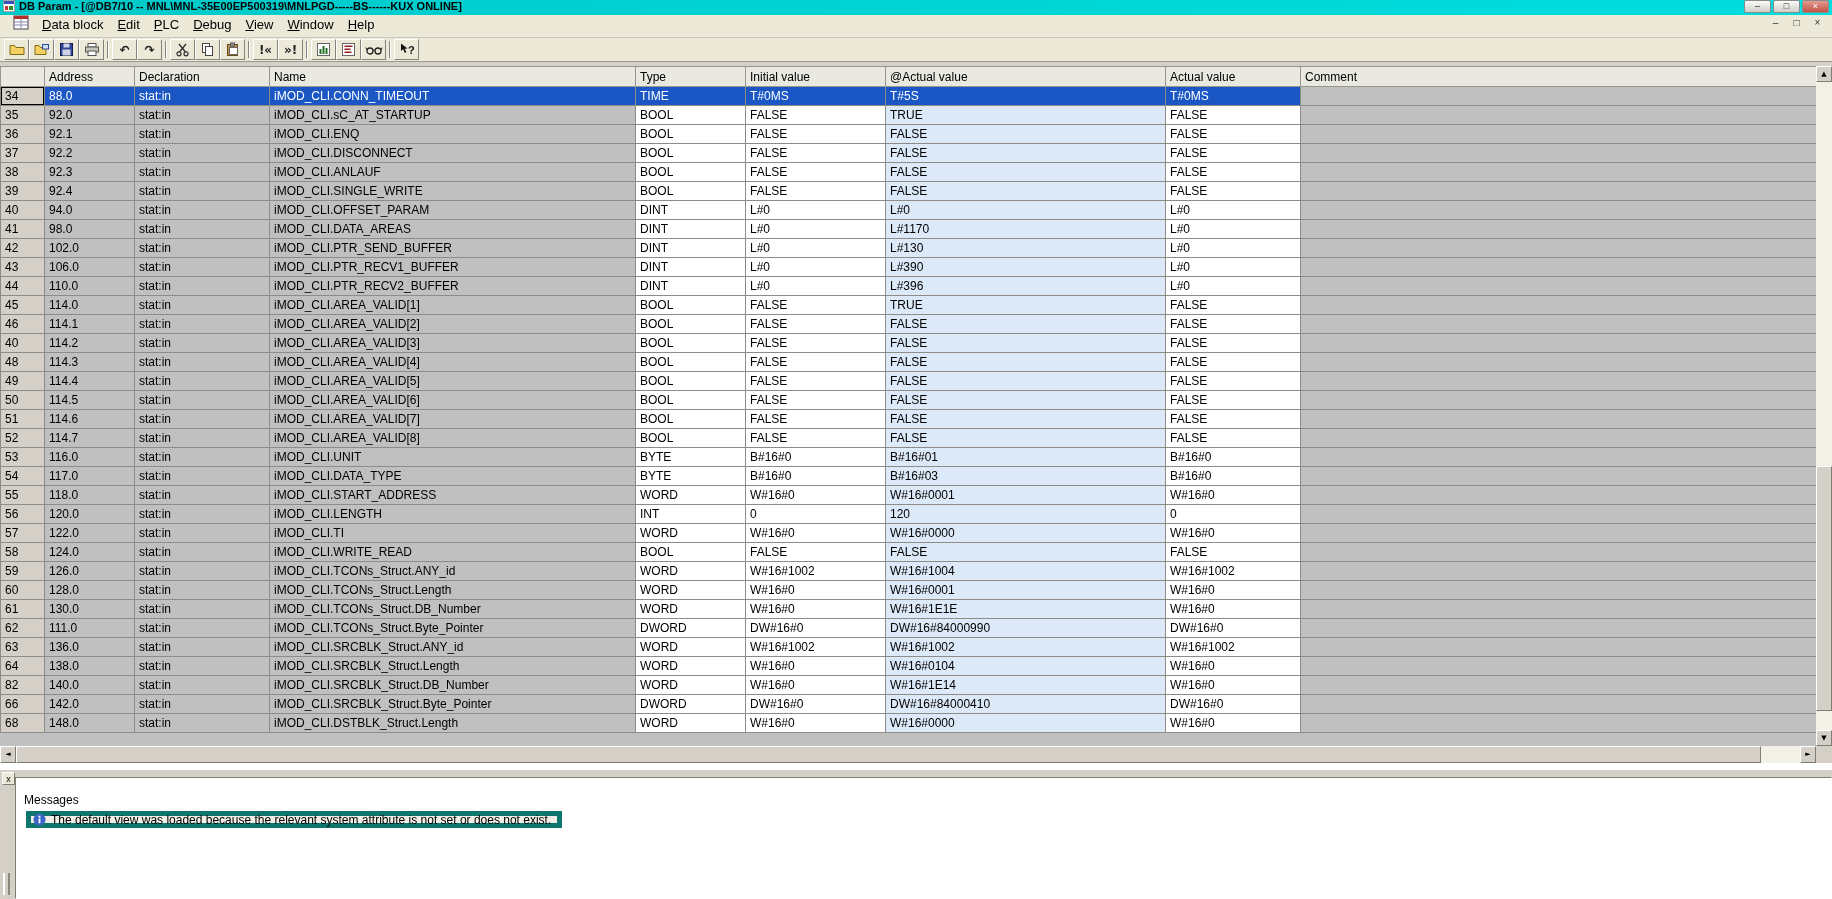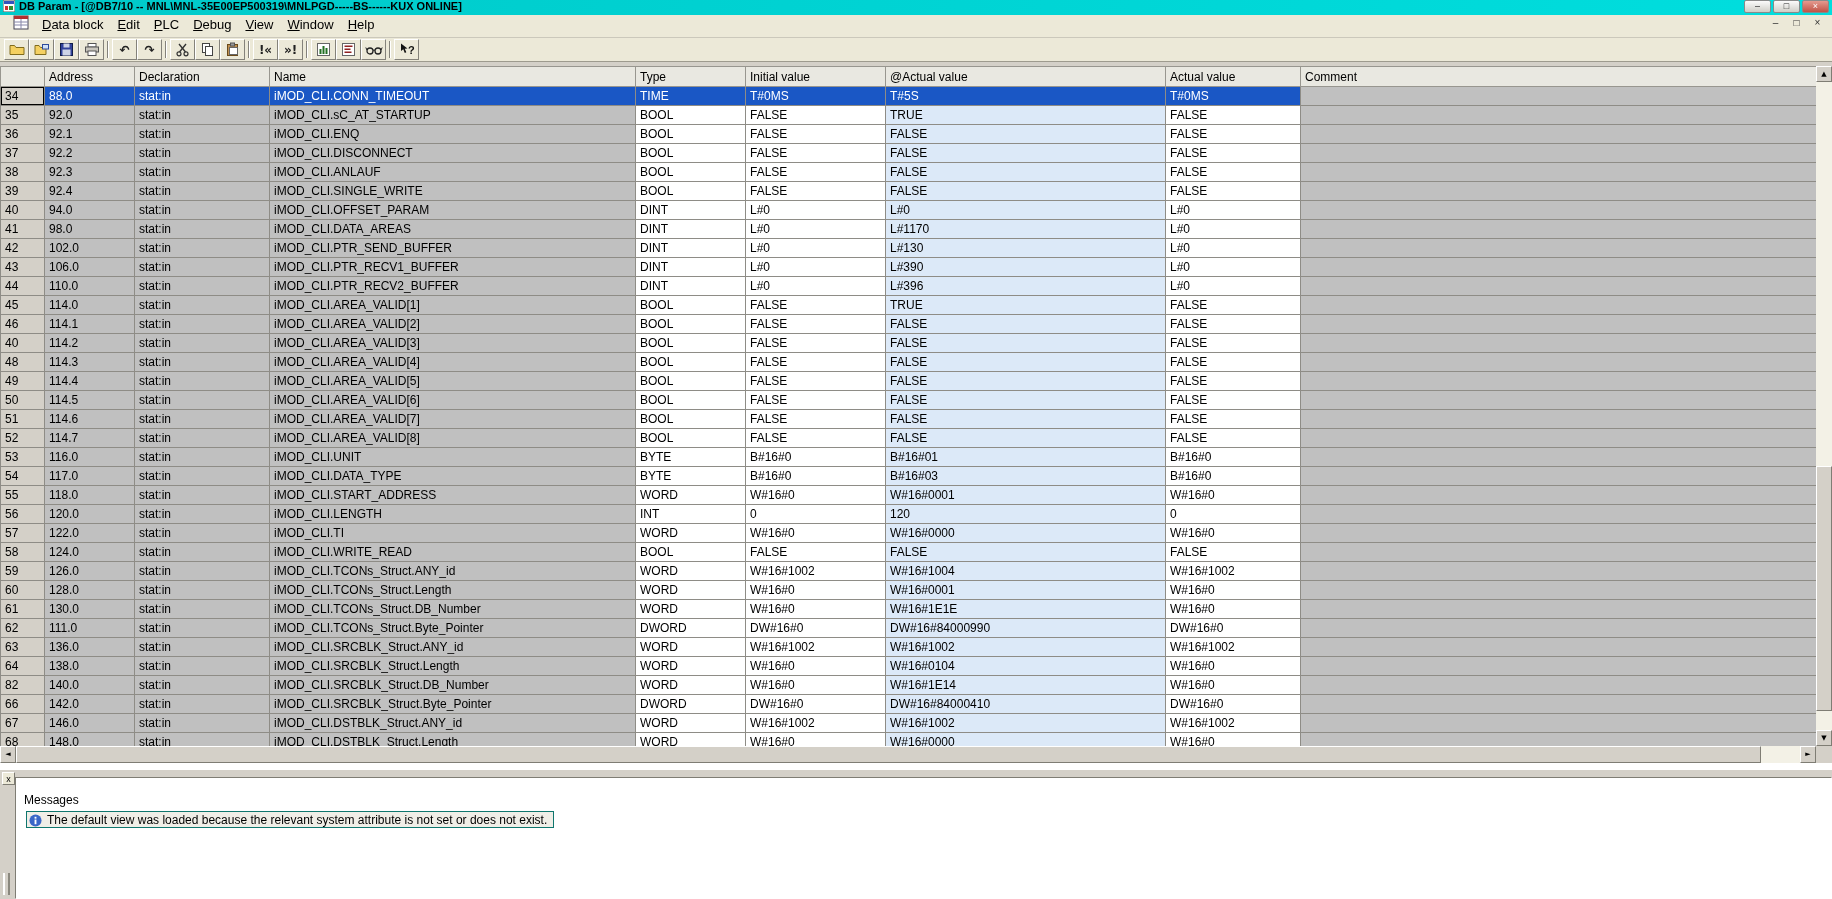--- a/index.html
+++ b/index.html
@@ -90,22 +90,22 @@
     background:#ECE9D8; border:1px solid; border-color:#fff #7F7D74 #7F7D74 #fff;
     font-size:9px; line-height:10px; text-align:center; font-family:"Liberation Sans", sans-serif;
   }
   .msg-grip { position:absolute; left:3px; bottom:4px; width:7px; height:22px; border-left:2px solid #fff; border-right:2px solid #8a887e; }
   .msg-box {
     position:absolute; left:15px; top:7px; right:0; bottom:0; background:#fff;
     border:1px solid; border-color:#7F7D74 #fff #fff #7F7D74; font-size:12px; padding:15px 8px;
   }
   .msg-title { margin-bottom:4px; }
   .msg-item {
-    display:inline-flex; align-items:flex-end; gap:5px; height:17px; margin-left:2px;
-    border:1px solid #0f766e; background:#F0EEE7; padding:0 6px 0 2px;
+    display:inline-flex; align-items:center; gap:5px; height:17px; margin-left:2px;
+    border:5px solid #0f766e; background:#F0EEE7; padding:0 6px 0 2px;
   }
   .info-icon { width:13px; height:13px; flex:none; display:flex; }
 </style>
 </head>
 <body>
 
 <div class="screen">
 
   <div class="titlebar">
     <span class="app-icon">
@@ -659,31 +659,20 @@
             <td class="c-addr">142.0</td>
             <td class="c-decl">stat:in</td>
             <td class="c-name">iMOD_CLI.SRCBLK_Struct.Byte_Pointer</td>
             <td class="c-type">DWORD</td>
             <td class="c-initial">DW#16#0</td>
             <td class="c-at-actual">DW#16#84000410</td>
             <td class="c-actual">DW#16#0</td>
             <td class="c-comment"></td>
           </tr>
           <tr>
-            <td class="c-rownum">67</td>
-            <td class="c-addr">146.0</td>
-            <td class="c-decl">stat:in</td>
-            <td class="c-name">iMOD_CLI.DSTBLK_Struct.ANY_id</td>
-            <td class="c-type">WORD</td>
-            <td class="c-initial">W#16#1002</td>
-            <td class="c-at-actual">W#16#1002</td>
-            <td class="c-actual">W#16#1002</td>
-            <td class="c-comment"></td>
-          </tr>
-          <tr>
             <td class="c-rownum">68</td>
             <td class="c-addr">148.0</td>
             <td class="c-decl">stat:in</td>
             <td class="c-name">iMOD_CLI.DSTBLK_Struct.Length</td>
             <td class="c-type">WORD</td>
             <td class="c-initial">W#16#0</td>
             <td class="c-at-actual">W#16#0000</td>
             <td class="c-actual">W#16#0</td>
             <td class="c-comment"></td>
           </tr>

